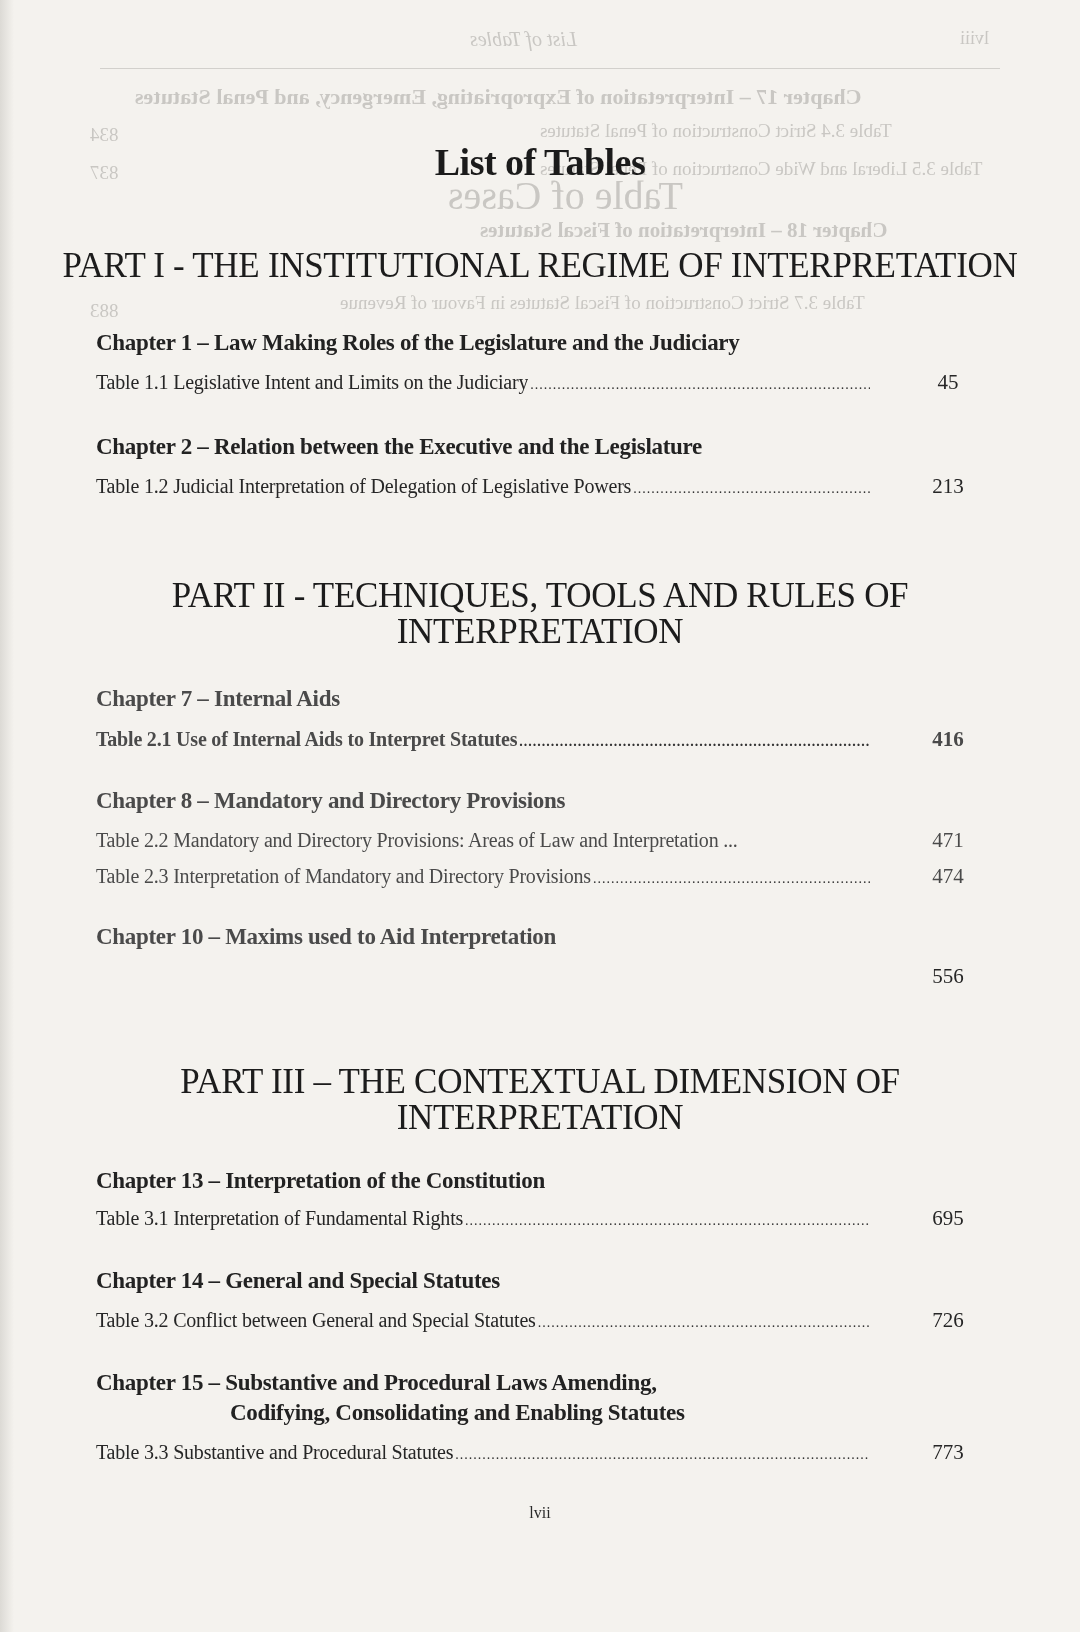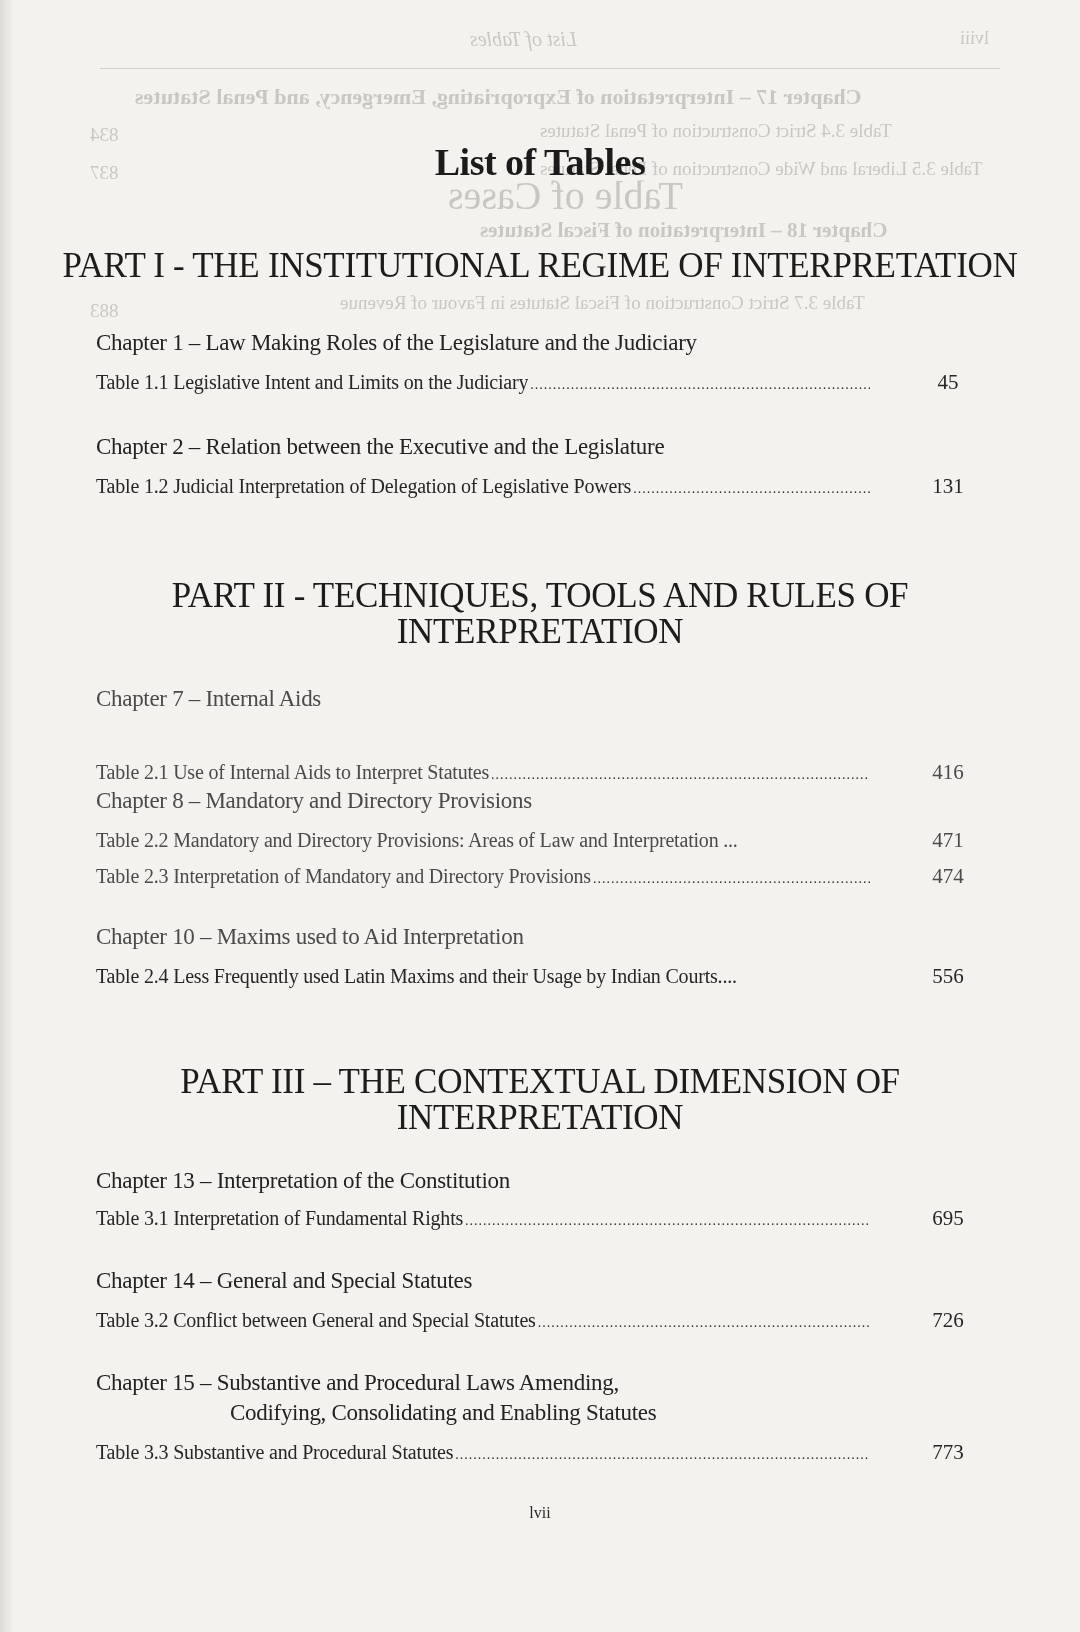--- a/index.html
+++ b/index.html
@@ -56,21 +56,21 @@
       text-align: center;
       font-size: 35px;
       line-height: 36px;
       color: #1c1c1c;
       letter-spacing: -0.3px;
     }
     .chapter-heading {
       position: absolute;
       left: 96px;
       font-size: 23px;
-      font-weight: normal;
+      font-weight: bold;
       color: #222;
       letter-spacing: -0.3px;
       line-height: 30px;
     }
     .chapter-heading .cont {
       display: block;
       padding-left: 134px;
     }
     .toc-row {
       position: absolute;
@@ -152,50 +152,49 @@
   <div class="toc-row" style="top:370px;">
     <span class="toc-label">Table 1.1 Legislative Intent and Limits on the Judiciary</span>
     <span class="toc-dots"></span>
     <span class="toc-page">45</span>
   </div>
 
   <div class="chapter-heading" style="top:432px;">Chapter 2 – Relation between the Executive and the Legislature</div>
   <div class="toc-row" style="top:474px;">
     <span class="toc-label">Table 1.2 Judicial Interpretation of Delegation of Legislative Powers</span>
     <span class="toc-dots"></span>
-    <span class="toc-page">131</span>
+    <span class="toc-page">213</span>
   </div>
 
   <div class="part-heading" style="top:578px;">
     <div>PART II - TECHNIQUES, TOOLS AND RULES OF</div>
     <div>INTERPRETATION</div>
   </div>
 
   <div class="chapter-heading faded" style="top:684px;">Chapter 7 – Internal Aids</div>
-  <div class="toc-row faded" style="top:760px;">
+  <div class="toc-row faded" style="top:727px;font-weight:bold;">
     <span class="toc-label">Table 2.1 Use of Internal Aids to Interpret Statutes</span>
     <span class="toc-dots"></span>
     <span class="toc-page">416</span>
   </div>
 
   <div class="chapter-heading faded" style="top:786px;">Chapter 8 – Mandatory and Directory Provisions</div>
   <div class="toc-row faded no-dots" style="top:828px;">
     <span class="toc-label">Table 2.2 Mandatory and Directory Provisions: Areas of Law and Interpretation ...</span>
     <span class="toc-dots"></span>
     <span class="toc-page">471</span>
   </div>
   <div class="toc-row faded" style="top:864px;">
     <span class="toc-label">Table 2.3 Interpretation of Mandatory and Directory Provisions</span>
     <span class="toc-dots"></span>
     <span class="toc-page">474</span>
   </div>
 
   <div class="chapter-heading faded" style="top:922px;">Chapter 10 – Maxims used to Aid Interpretation</div>
   <div class="toc-row no-dots" style="top:964px;">
-    <span class="toc-label">Table 2.4 Less Frequently used Latin Maxims and their Usage by Indian Courts....</span>
     <span class="toc-dots"></span>
     <span class="toc-page">556</span>
   </div>
 
   <div class="part-heading" style="top:1064px;">
     <div>PART III – THE CONTEXTUAL DIMENSION OF</div>
     <div>INTERPRETATION</div>
   </div>
 
   <div class="chapter-heading" style="top:1166px;">Chapter 13 – Interpretation of the Constitution</div>

